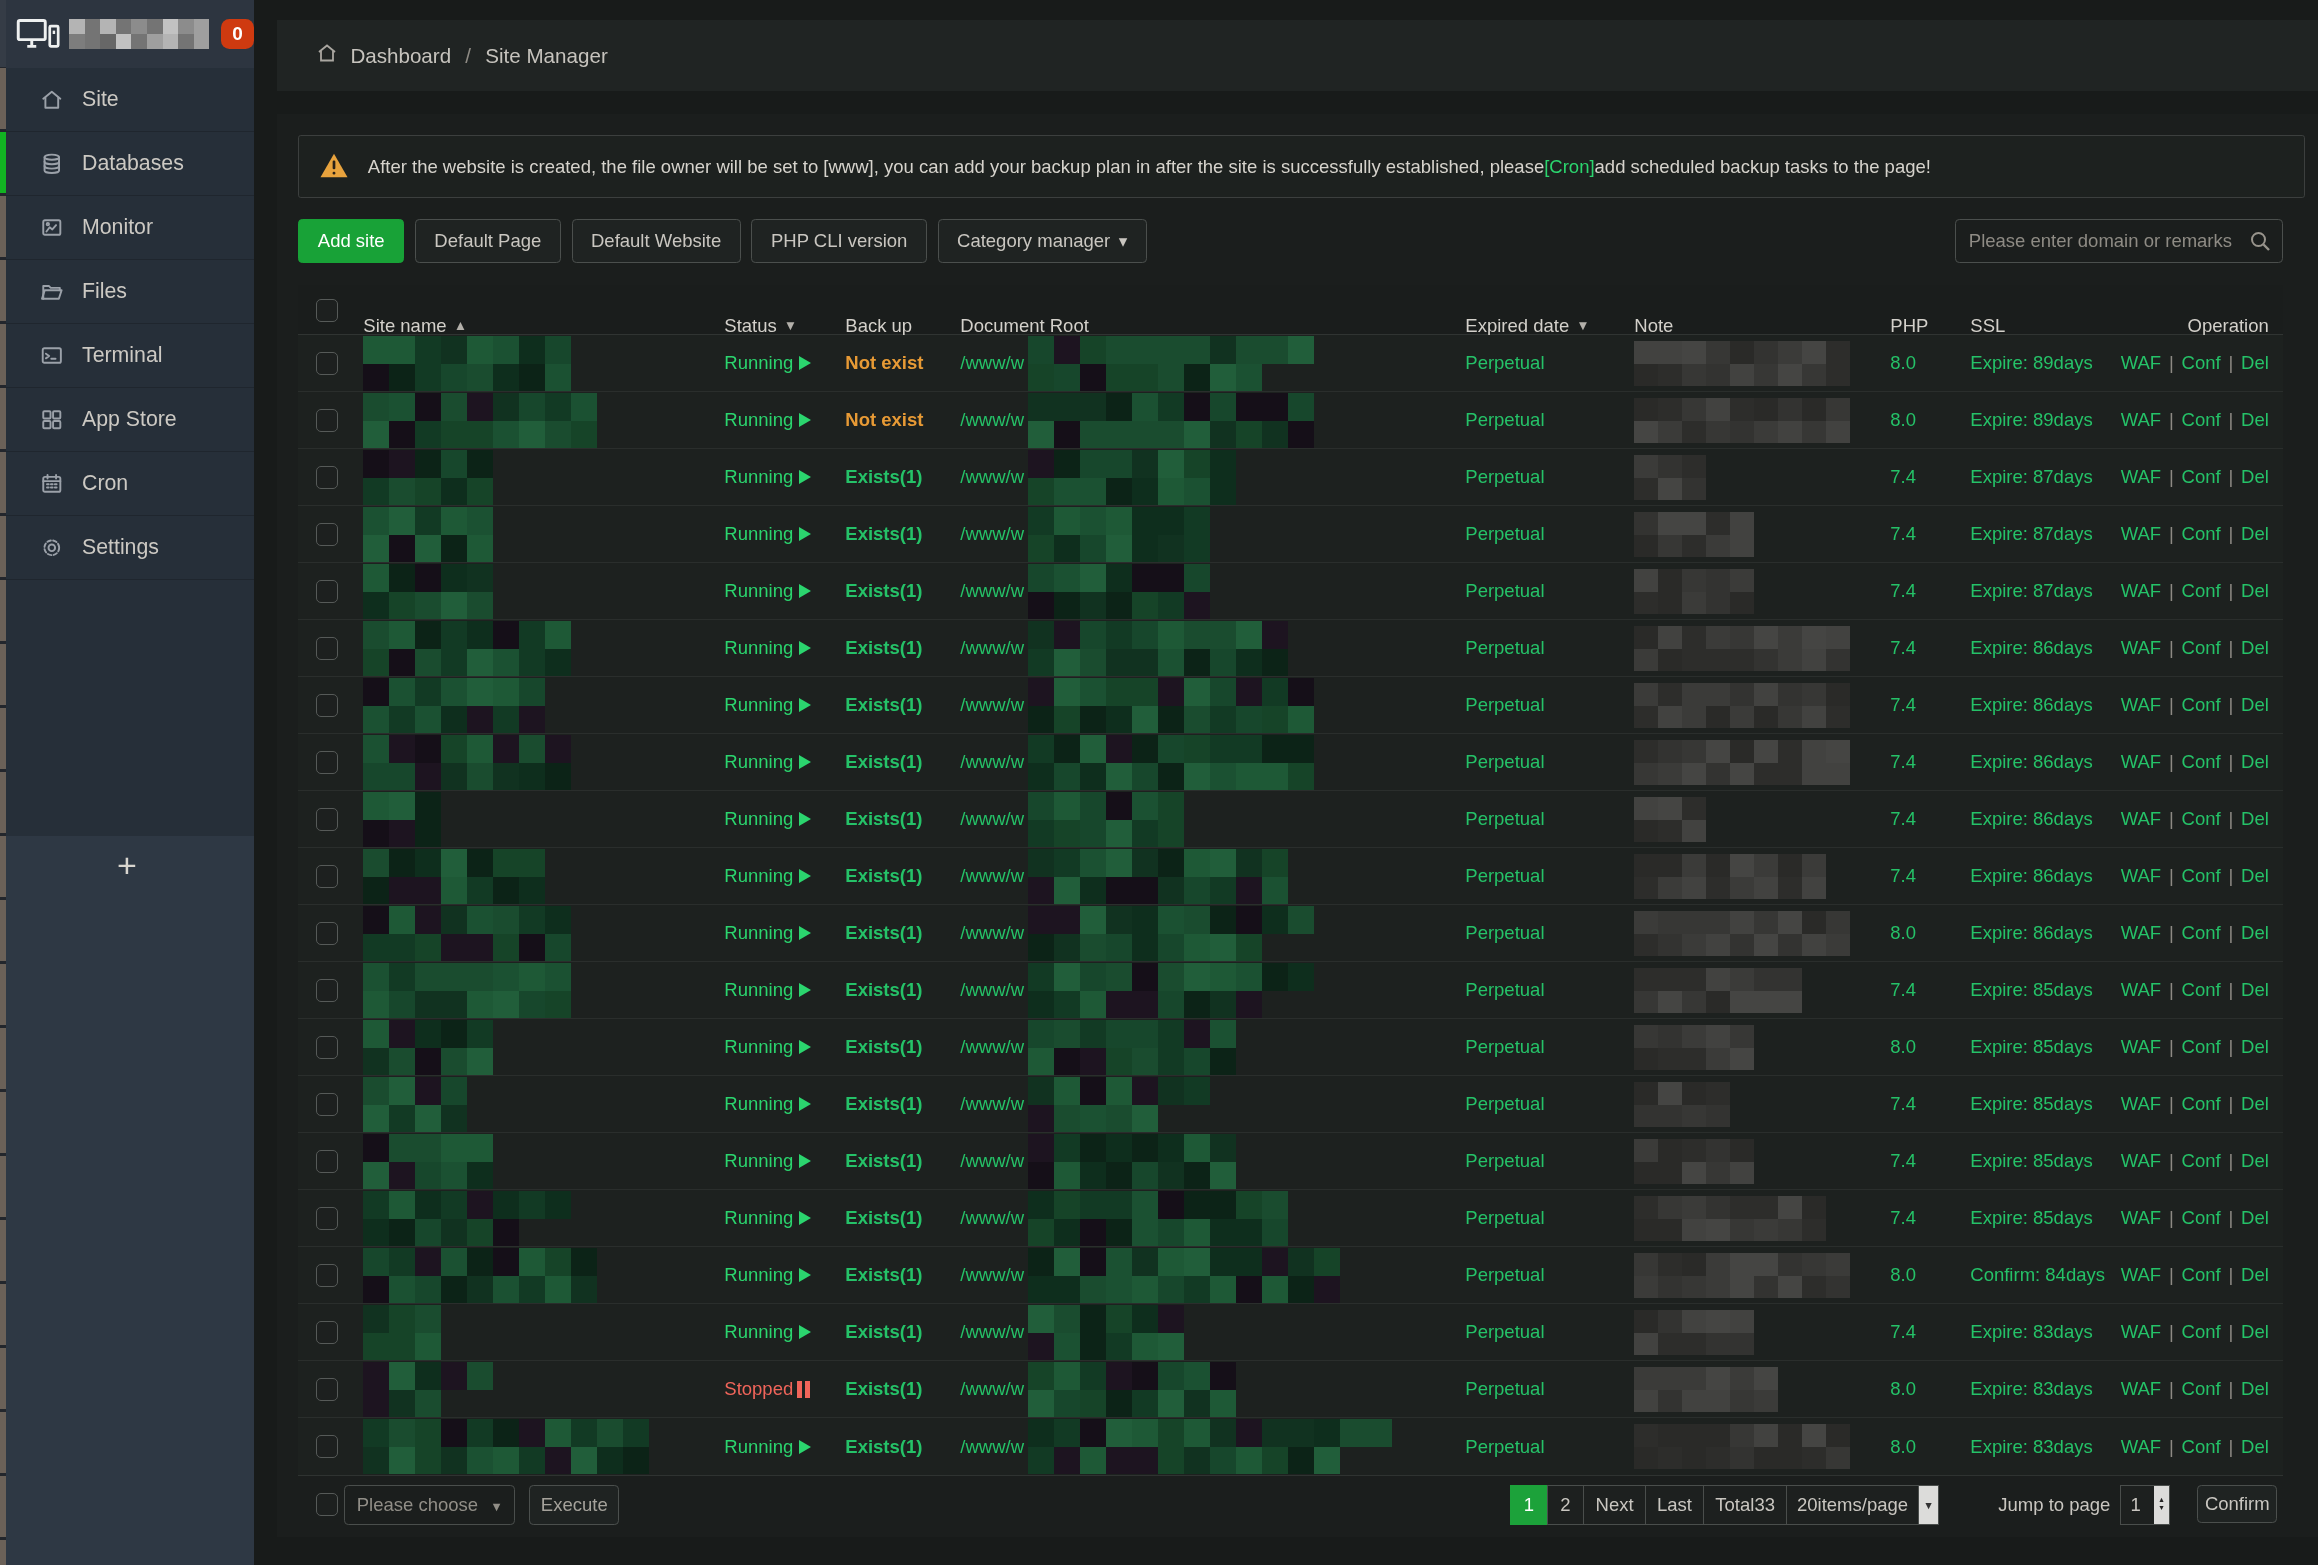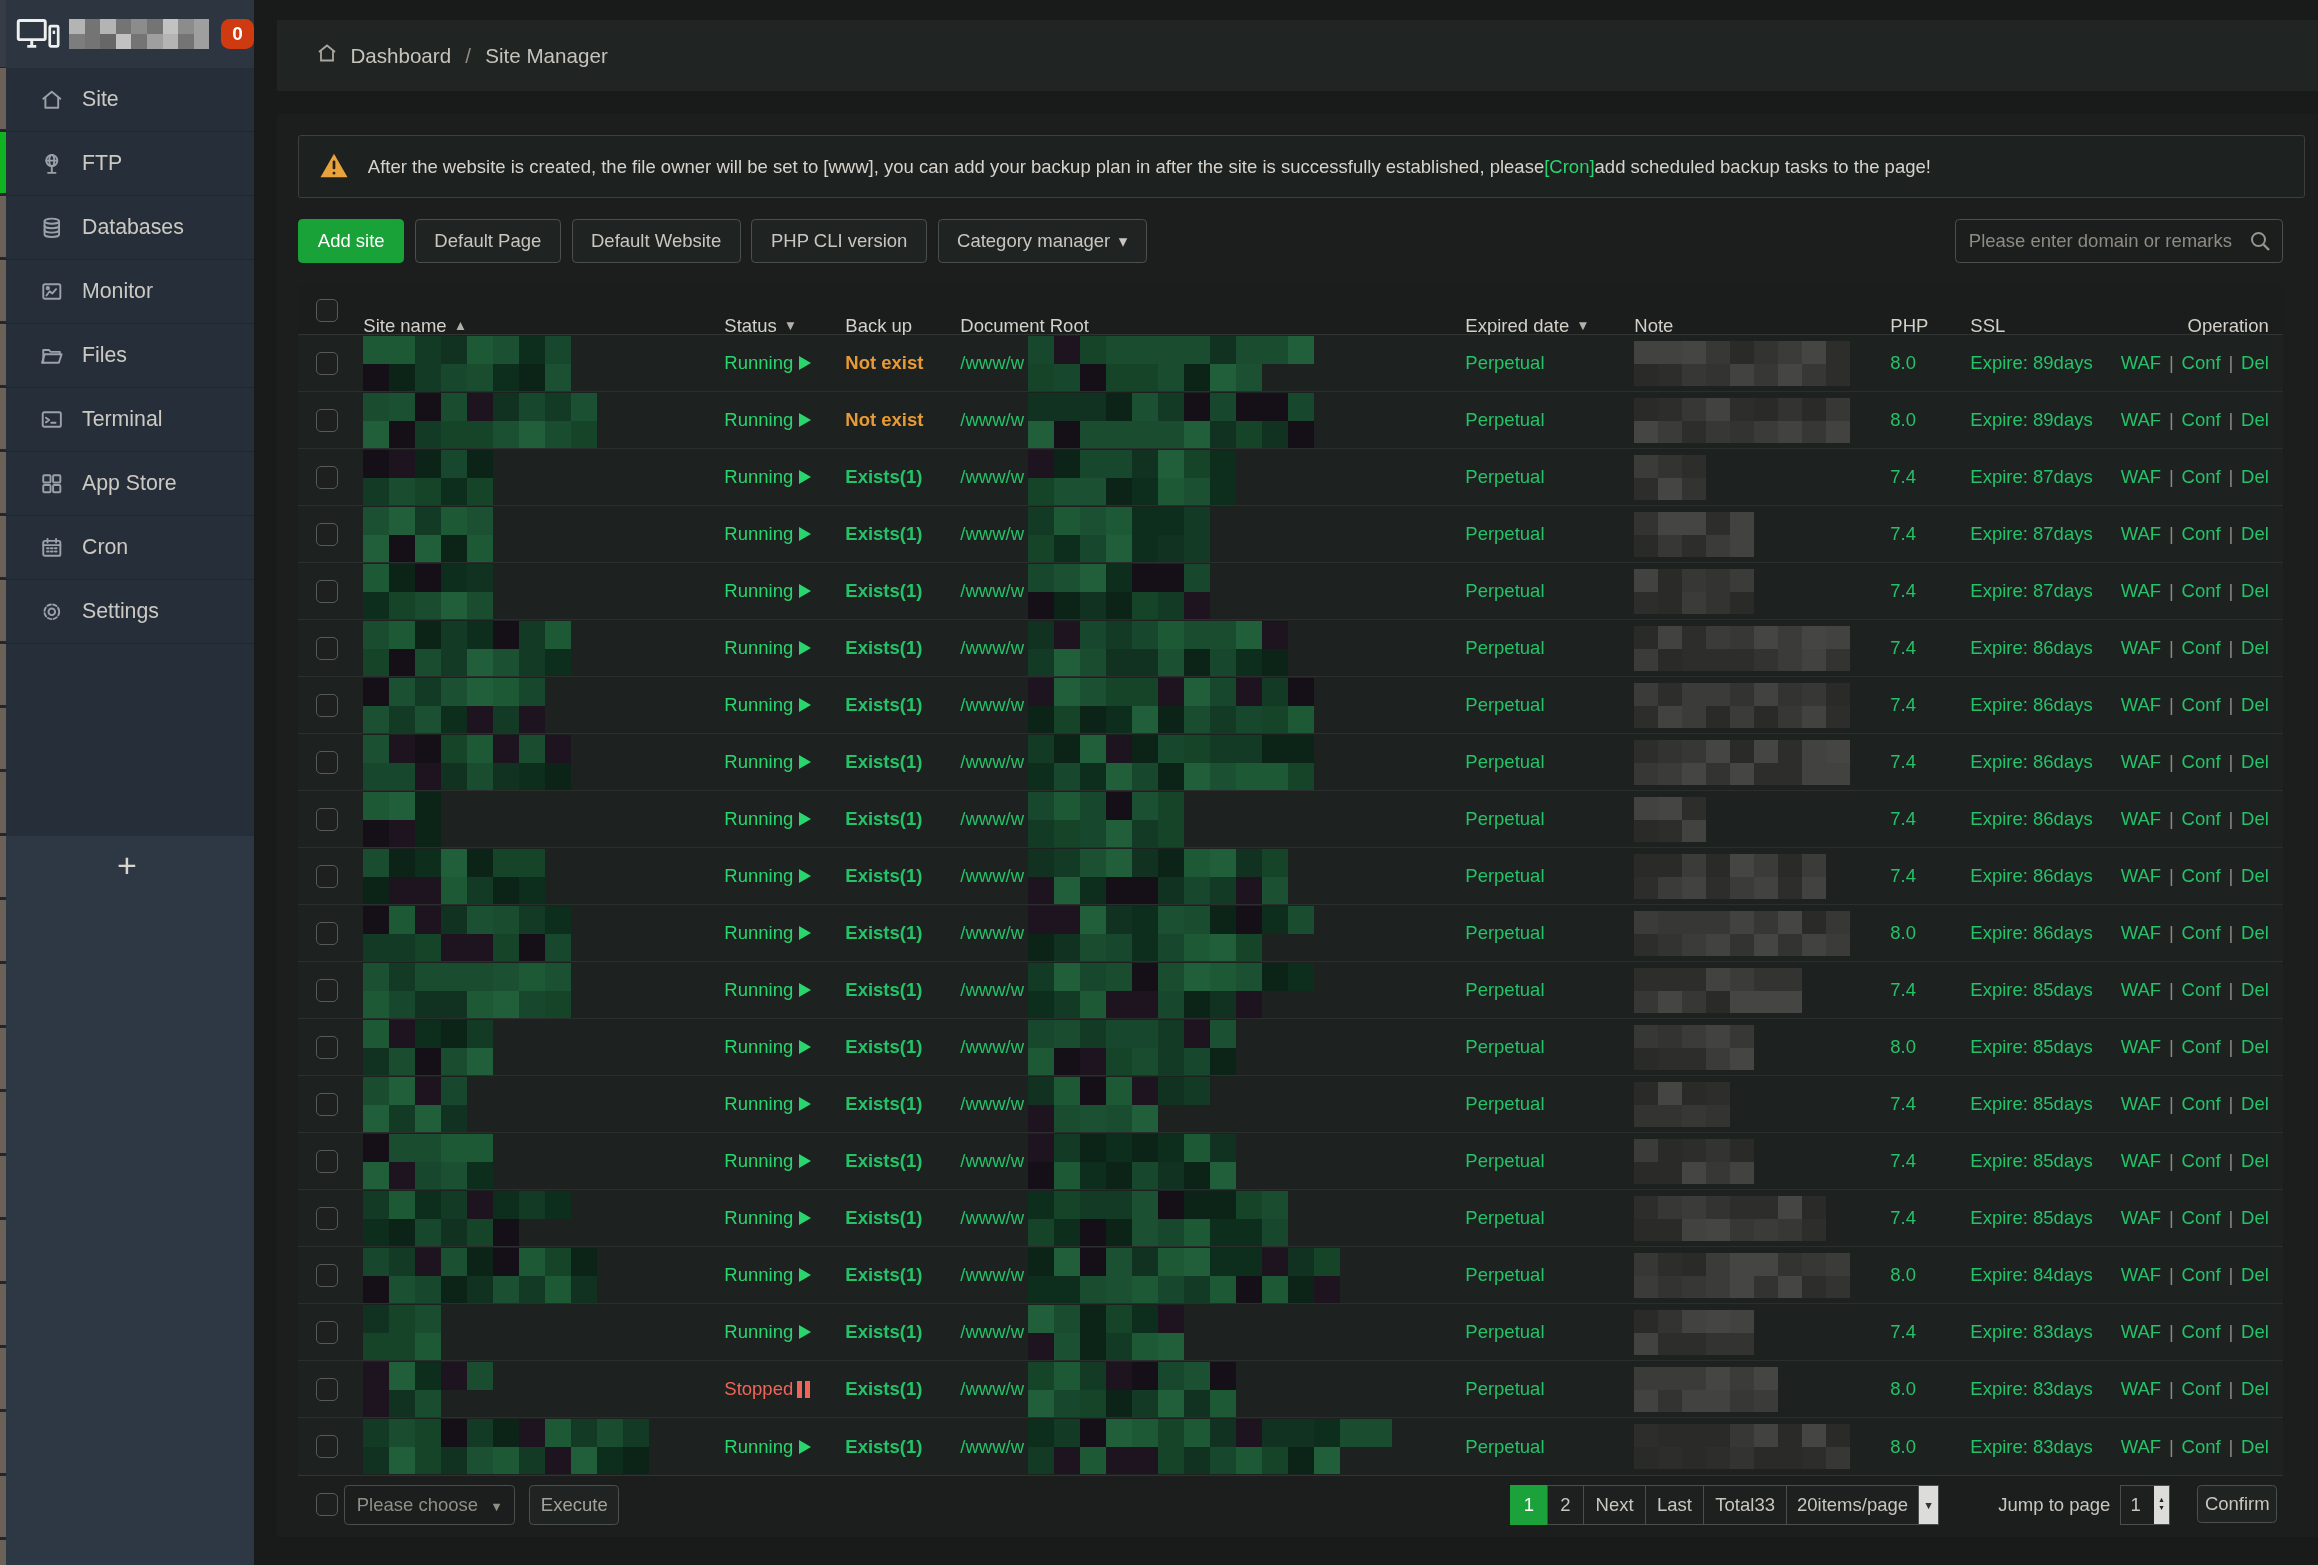--- a/index.html
+++ b/index.html
@@ -149,31 +149,20 @@
     </div>
     <nav class="sb-items">
         <div class="sb-item">
     <span class="sb-icon">
             <svg width="25.6" height="25.6" viewBox="0 0 24 24" fill="none" stroke="#9ba1a9" stroke-width="1.8" stroke-linecap="round" stroke-linejoin="round">
               <path d="M4 11 L12 4.5 L20 11"></path>
               <path d="M6 10 V19.5 H18 V10"></path>
             </svg>
           </span>
     <span class="sb-label">Site</span>
-  </div>
-        <div class="sb-item">
-    <span class="sb-icon">
-            <svg width="25.6" height="25.6" viewBox="0 0 24 24" fill="none" stroke="#9ba1a9" stroke-width="1.8" stroke-linecap="round" stroke-linejoin="round">
-              <circle cx="12" cy="9" r="5.2"></circle>
-              <ellipse cx="12" cy="9" rx="2.3" ry="5.2"></ellipse>
-              <path d="M7 9 H17"></path>
-              <path d="M12 14.2 V17.5 M8.5 20.5 H15.5 M12 17.5 V20.5"></path>
-            </svg>
-          </span>
-    <span class="sb-label">FTP</span>
   </div>
         <div class="sb-item">
     <span class="sb-icon">
             <svg width="25.6" height="25.6" viewBox="0 0 24 24" fill="none" stroke="#9ba1a9" stroke-width="1.8" stroke-linecap="round" stroke-linejoin="round">
               <ellipse cx="12" cy="5.8" rx="6.8" ry="2.4"></ellipse>
               <path d="M5.2 5.8 V18.2 C5.2 19.5 8.2 20.6 12 20.6 C15.8 20.6 18.8 19.5 18.8 18.2 V5.8"></path>
               <path d="M5.2 10 C5.2 11.3 8.2 12.4 12 12.4 C15.8 12.4 18.8 11.3 18.8 10"></path>
               <path d="M5.2 14.1 C5.2 15.4 8.2 16.5 12 16.5 C15.8 16.5 18.8 15.4 18.8 14.1"></path>
             </svg>
           </span>
@@ -1764,21 +1753,21 @@
                   <div style="width: 24px; height: 23px; background: rgb(51, 51, 49);"></div>
                   <div style="width: 24px; height: 23px; background: rgb(69, 69, 67);"></div>
                   <div style="width: 24px; height: 23px; background: rgb(45, 45, 43);"></div>
                   <div style="width: 24px; height: 23px; background: rgb(51, 51, 49);"></div>
                 </div>
     </div>
     <div class="cell c-php">
                 <span class="green">8.0</span>
               </div>
     <div class="cell c-ssl">
-                <span class="green">Expire: 84days</span>
+                <span class="green">Confirm: 84days</span>
               </div>
     <div class="cell c-ops">
                 <span class="op green">WAF</span>
                 <span class="opsep">|</span>
                 <span class="op green">Conf</span>
                 <span class="opsep">|</span>
                 <span class="op green">Del</span>
               </div>
   </div>
             <div class="trow">

